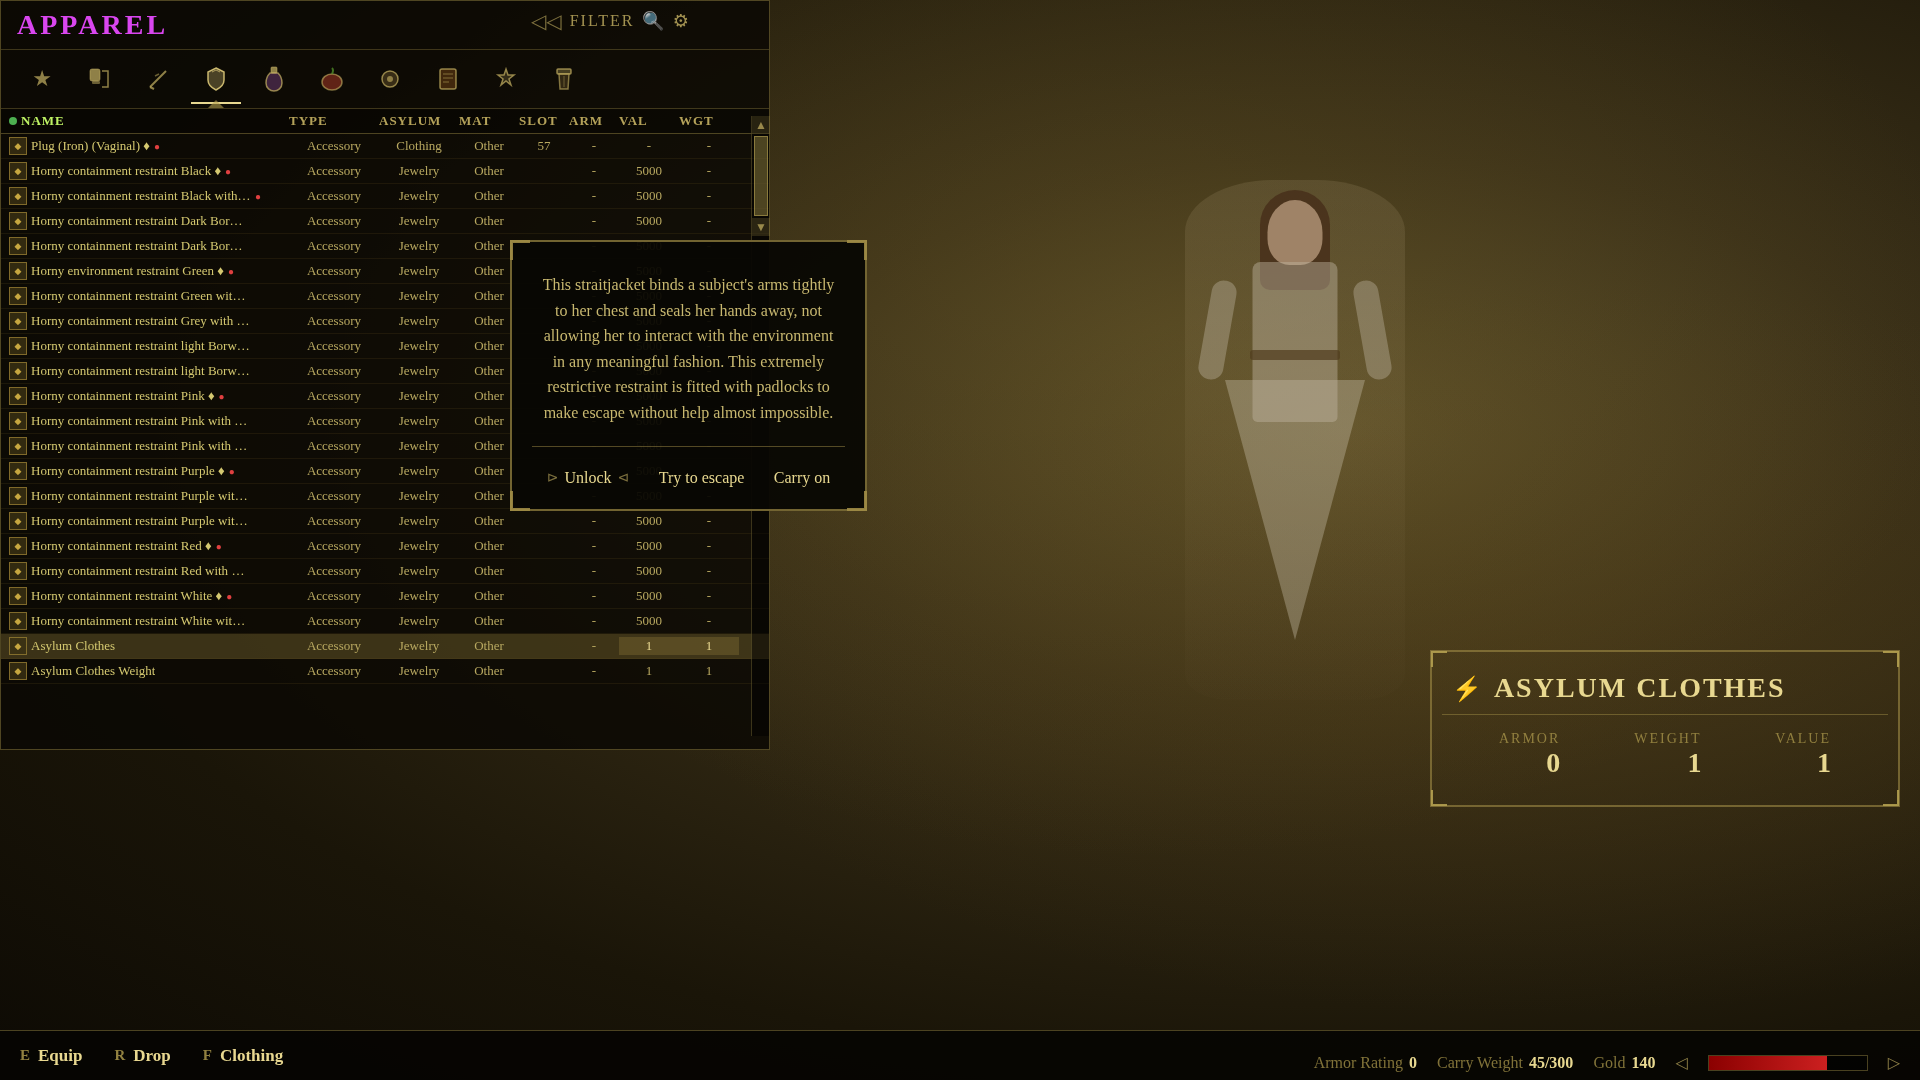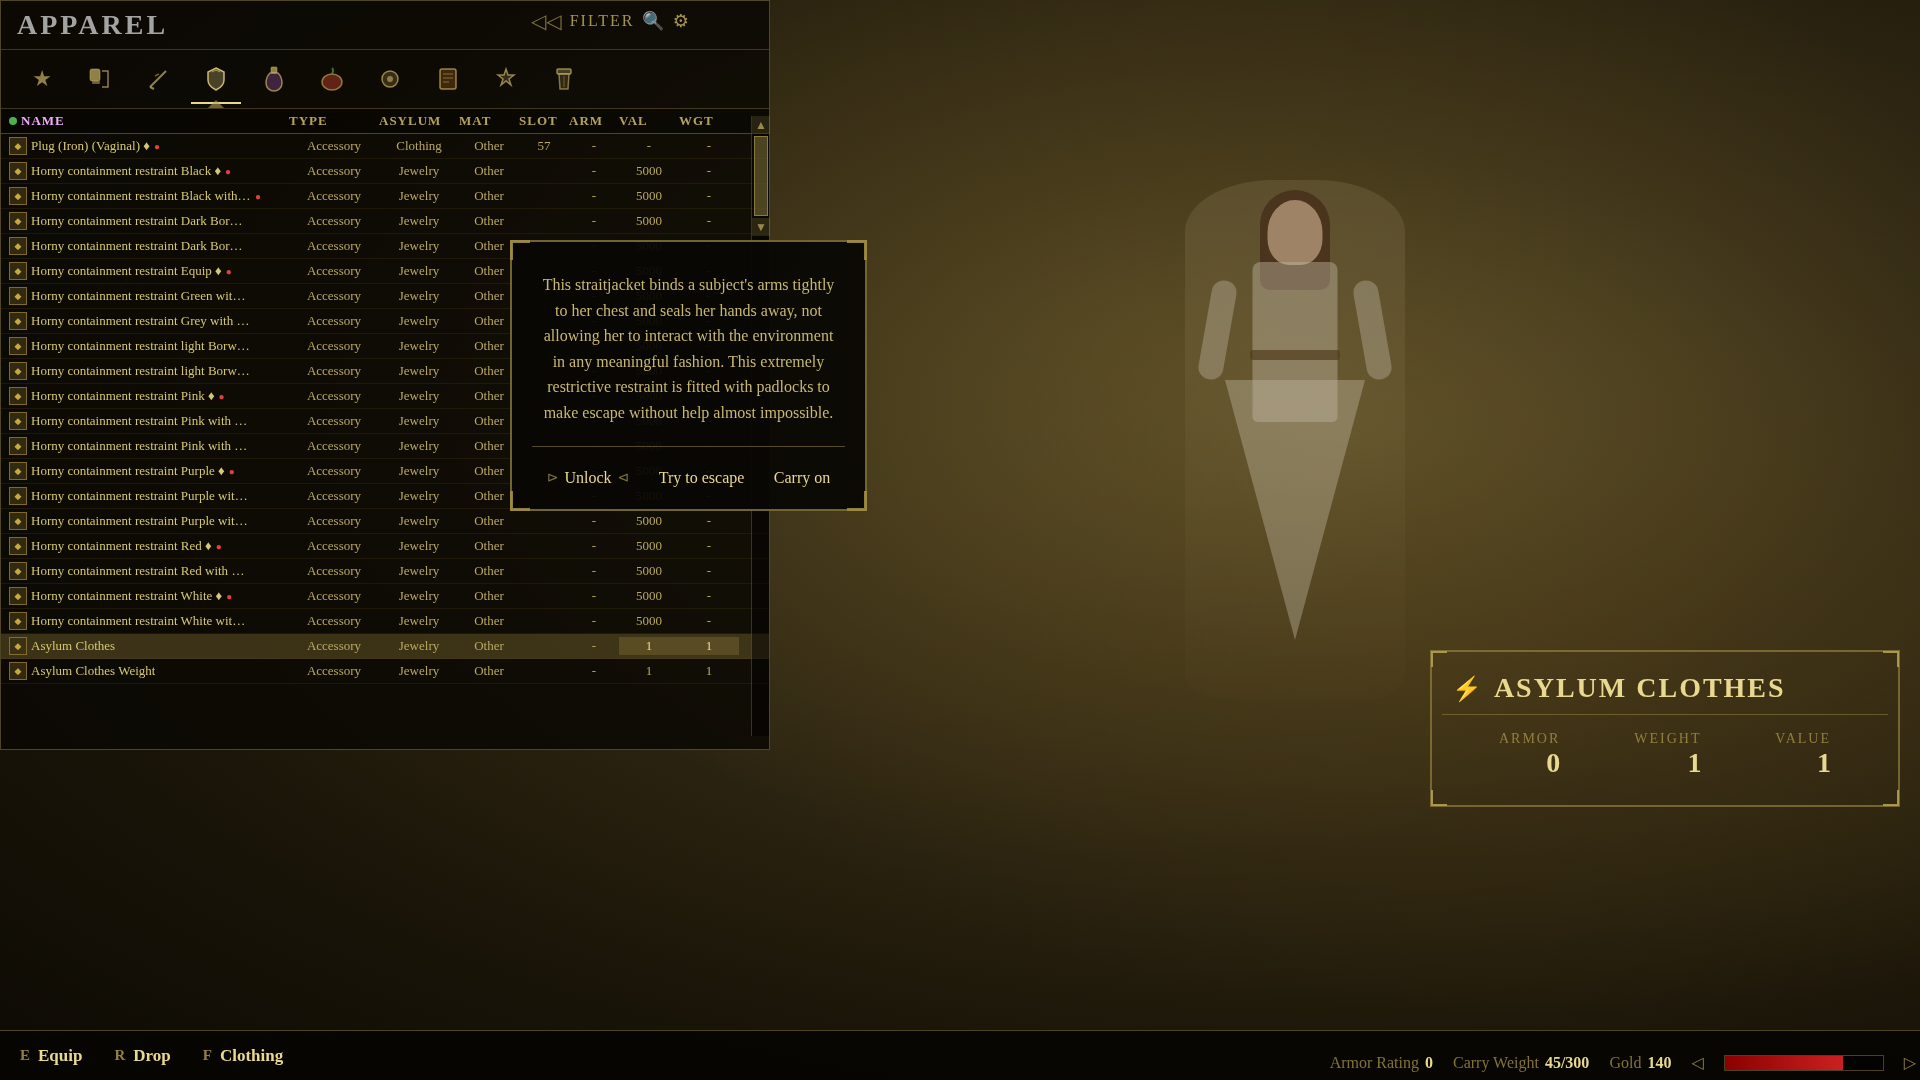--- a/index.html
+++ b/index.html
@@ -40,21 +40,21 @@
       z-index: 10;
     }
 
     
     .panel-header {
       padding: 8px 16px;
       border-bottom: 1px solid rgba(180, 160, 80, 0.3);
     }
 
     .panel-title {
-      color: #a3a3a3;
+      color: #d946ef;
       font-size: 28px;
       font-weight: bold;
       letter-spacing: 3px;
       text-transform: uppercase;
     }
 
     
     .category-bar {
       display: flex;
       align-items: center;
@@ -120,21 +120,21 @@
       border-bottom: 1px solid rgba(180,160,80,0.4);
       background: rgba(0,0,0,0.3);
     }
     .col-header {
       color: rgba(200,180,100,0.9);
       font-size: 13px;
       font-weight: bold;
       letter-spacing: 1px;
     }
     .col-header.sort-active {
-      color: #f0abfc;
+      color: #bef264;
     }
     .sort-dot {
       display: inline-block;
       width: 8px;
       height: 8px;
       background: #4caf50;
       border-radius: 50%;
       margin-right: 4px;
     }
 
@@ -401,21 +401,21 @@
     .action-label {
       color: #e8d890;
       font-size: 17px;
       font-weight: bold;
     }
 
     
     .status-bar {
       position: absolute;
       bottom: 8px;
-      right: 4px;
+      right: 20px;
       display: flex;
       align-items: center;
       gap: 20px;
       color: #d4c870;
       font-size: 16px;
     }
     .status-item {
       display: flex;
       align-items: center;
       gap: 6px;
@@ -619,21 +619,21 @@
         <div class="item-cell"></div>
         <div class="item-cell">-</div>
         <div class="item-cell">5000</div>
         <div class="item-cell">-</div>
       </div>
       <div class="item-row">
         <div class="item-name">
           <div class="item-icon">
             <span style="color:#c8a840;font-size:9px;">◆</span>
           </div>
-          <span style="max-width: 220px; overflow: hidden; text-overflow: ellipsis; white-space: nowrap;">Horny containment restraint Equip ♦</span>
+          <span style="max-width: 220px; overflow: hidden; text-overflow: ellipsis; white-space: nowrap;">Horny environment restraint Green ♦</span>
           <span style="color: rgb(224, 64, 64); font-size: 10px;">●</span>
         </div>
         <div class="item-cell">Accessory</div>
         <div class="item-cell">Jewelry</div>
         <div class="item-cell">Other</div>
         <div class="item-cell"></div>
         <div class="item-cell">-</div>
         <div class="item-cell">5000</div>
         <div class="item-cell">-</div>
       </div>

